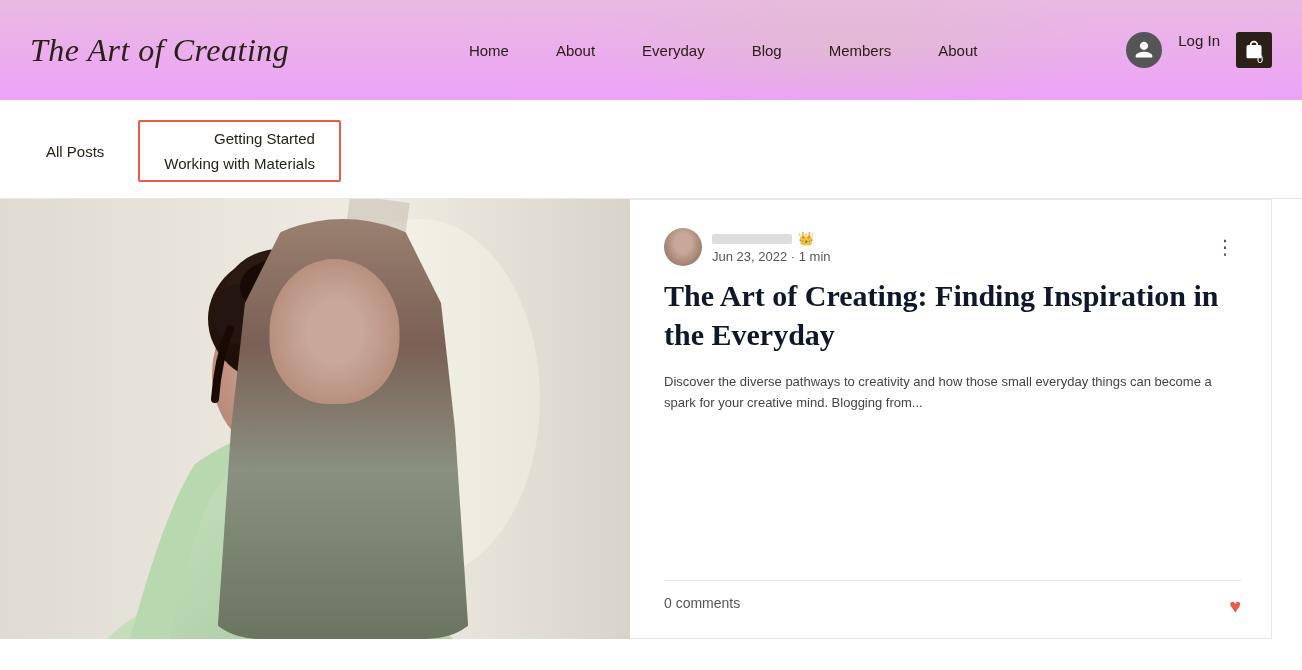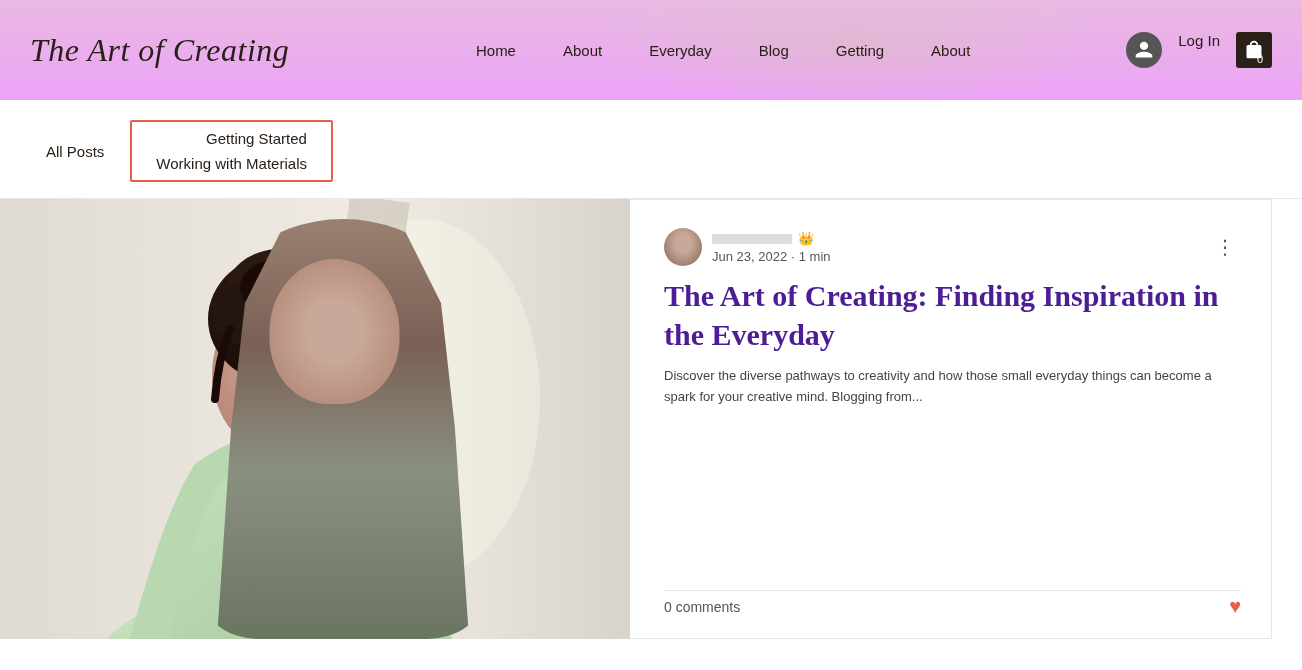--- a/index.html
+++ b/index.html
@@ -98,21 +98,21 @@
       position: absolute;
       bottom: 3px;
       right: 9px;
     }
 
     
     .filter-bar {
       display: flex;
       align-items: center;
       padding: 20px 30px 16px 30px;
-      gap: 0;
+      gap: 8px;
       border-bottom: 1px solid #e8e8e8;
       background: #fff;
     }
     .filter-item {
       font-family: Arial, sans-serif;
       font-size: 15px;
       color: #2a2018;
       padding: 8px 16px;
       cursor: pointer;
       white-space: nowrap;
@@ -258,39 +258,39 @@
       font-size: 20px;
       color: #555;
       line-height: 1;
       padding: 4px 6px;
     }
 
     .post-title {
       font-family: Georgia, serif;
       font-size: 30px;
       font-weight: 700;
-      color: #4c1d95;
+      color: #0f172a;
       line-height: 1.3;
-      margin-bottom: 12px;
+      margin-bottom: 18px;
     }
 
     .post-excerpt {
       font-family: Arial, sans-serif;
       font-size: 13px;
       color: #444;
       line-height: 1.6;
       flex: 1;
     }
 
     .post-footer {
       margin-top: 30px;
-      padding-top: 4px;
+      padding-top: 14px;
       border-top: 1px solid #e8e8e8;
       display: flex;
-      align-items: center;
+      align-items: flex-start;
       justify-content: space-between;
       padding-bottom: 20px;
     }
     .comments-count {
       font-family: Arial, sans-serif;
       font-size: 14px;
       color: #555;
     }
     .like-btn {
       cursor: pointer;
@@ -303,21 +303,21 @@
 
 <header class="header">
   <div class="header-bg"></div>
   <div class="site-title">The Art of Creating</div>
 
   <nav class="main-nav">
     <a class="nav-item">Home</a>
     <a class="nav-item">About</a>
     <a class="nav-item">Everyday</a>
     <a class="nav-item">Blog</a>
-    <a class="nav-item">Getting</a>
+    <a class="nav-item">Members</a>
     <a class="nav-item">About</a>
   </nav>
 
   <div class="header-actions">
     <div class="user-icon">
       <svg width="20" height="20" viewBox="0 0 24 24">
         <path d="M12 12c2.7 0 5-2.3 5-5s-2.3-5-5-5-5 2.3-5 5 2.3 5 5 5zm0 2c-3.3 0-10 1.7-10 5v2h20v-2c0-3.3-6.7-5-10-5z"></path>
       </svg>
     </div>
     <span class="login-text">Log In</span>

